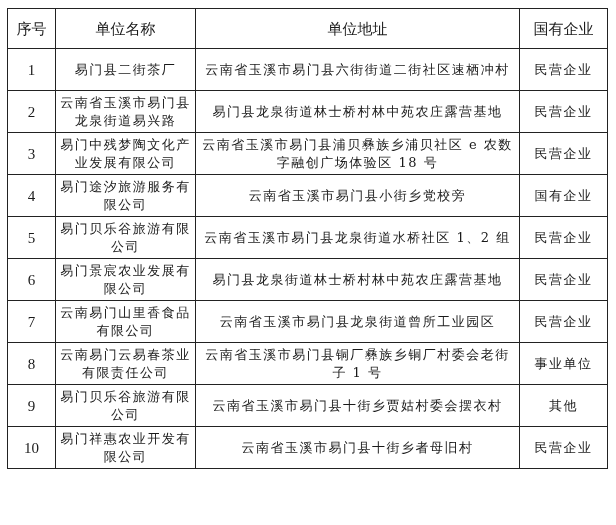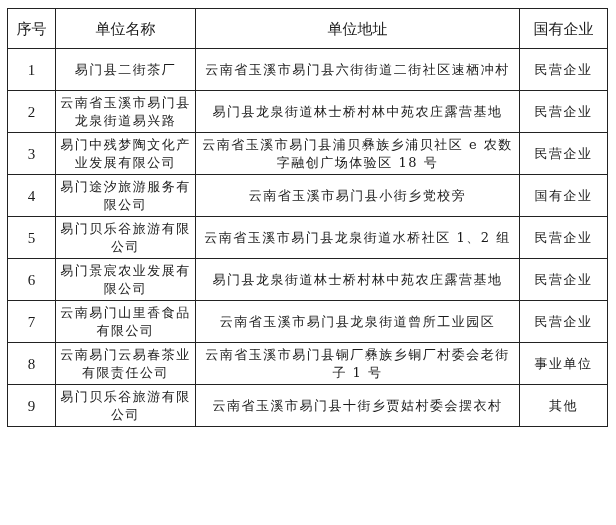--- a/index.html
+++ b/index.html
@@ -85,14 +85,20 @@
       <td>云南易门云易春茶业有限责任公司</td>
       <td>云南省玉溪市易门县铜厂彝族乡铜厂村委会老街子 1 号</td>
       <td>事业单位</td>
     </tr>
     <tr>
       <td class="num">9</td>
       <td>易门贝乐谷旅游有限公司</td>
       <td>云南省玉溪市易门县十街乡贾姑村委会摆衣村</td>
       <td>其他</td>
     </tr>
+    <tr>
+      <td class="num">10</td>
+      <td>易门祥惠农业开发有限公司</td>
+      <td>云南省玉溪市易门县十街乡者母旧村</td>
+      <td>民营企业</td>
+    </tr>
   </tbody>
 </table>
 
 </body></html>

